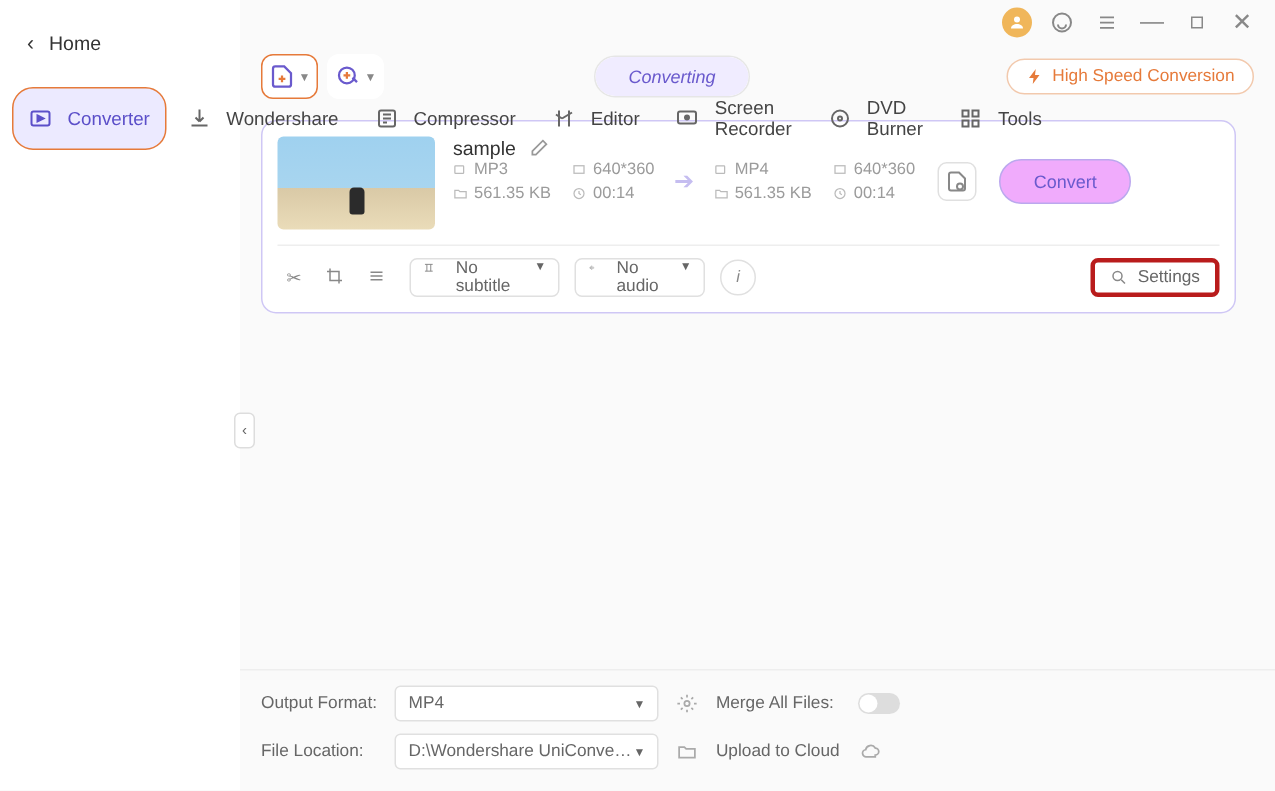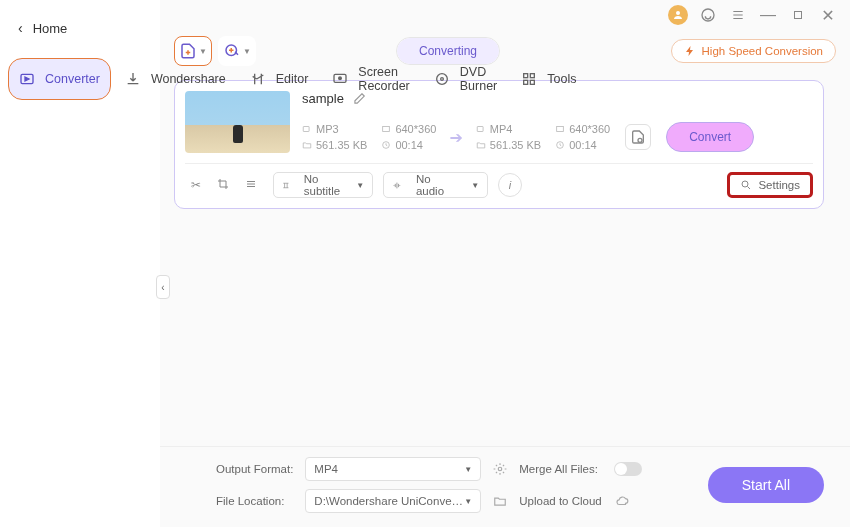--- a/index.html
+++ b/index.html
@@ -22,49 +22,49 @@
 .titlebar .tb-icon { width: 20px; height: 20px; display:flex; align-items:center; justify-content:center; color:#888; cursor:pointer; }
 .user-badge { width: 20px; height: 20px; border-radius: 50%; background: #f0b65a; display:flex; align-items:center; justify-content:center; color:#fff; font-size:12px; }
 
 .toolbar-row { display:flex; align-items:center; padding: 6px 14px; gap: 10px; }
 .add-btns { display:flex; gap:6px; }
 .add-btn { width: 38px; height: 30px; border: 1.5px solid transparent; border-radius: 8px; display:flex; align-items:center; justify-content:center; gap:2px; cursor:pointer; background:#fff; }
 .add-btn.primary { border-color: #e67a3a; }
 .add-btn svg { width:18px; height:18px; }
 .add-btn .chev { font-size:8px; color:#888; }
 .tabs-pill { margin: 0 auto 0 130px; display:flex; background:#fff; border:1px solid #e6e6e6; border-radius: 16px; overflow:hidden; font-size:12px; }
-.tabs-pill .tab { padding: 6px 22px; color:#666; cursor:pointer; }
+.tabs-pill .tab { padding: 6px 22px; color:#666; cursor:pointer;font-style:italic; }
 .tabs-pill .tab.active { background: #f0ecff; color:#6a5acd; border-radius:16px; }
 .hs-badge { font-size:11.5px; color:#e67a3a; border:1px solid #f2c9ad; border-radius: 14px; padding: 5px 12px; display:flex; align-items:center; gap:6px; background:#fff; }
 
 .content { flex:1; padding: 8px 26px 0 14px; overflow:auto; }
 .card { border: 1.5px solid #cfc7f5; border-radius: 10px; background:#fff; padding: 10px; }
 .card-top { display:flex; align-items:flex-start; gap:12px; }
 .thumb { width:105px; height:62px; border-radius:4px; background: linear-gradient(to bottom, #9fd1ef 0%, #a8d5ef 55%, #d9c9a6 55%, #eadcb9 100%); position:relative; }
 .thumb::after { content:""; position:absolute; bottom:10px; left:46%; width:10px; height:18px; background:#2b2b2b; border-radius:3px 3px 2px 2px; }
 .info { flex:1; }
-.title-row { display:flex; align-items:center; gap:8px; font-size:13px; color:#333; margin-bottom:16px; }
+.title-row { display:flex; align-items:center; gap:8px; font-size:13px; color:#333; margin-bottom:0; }
 .meta-grid { display:flex; align-items:center; gap: 7px; font-size:11px; color:#9b9b9b; }
 .meta-col { display:grid; grid-template-columns: auto auto; gap: 4px 14px; }
 .meta-col span { display:flex; align-items:center; gap:4px; white-space:nowrap; }
 .arrow { color:#c5bdf0; padding: 0 6px; font-size:16px; }
 .gear-btn { width:26px; height:26px; border:1px solid #e0e0e0; border-radius:6px; display:flex; align-items:center; justify-content:center; color:#888; cursor:pointer; margin-left: 8px; }
 .convert-btn { border:1px solid #bba8ee; background:#f0abfc; color:#6a5acd; font-size:12px; border-radius: 16px; padding: 7px 22px; cursor:pointer; margin-left:8px; }
 .card-bottom { display:flex; align-items:center; gap:10px; margin-top:10px; border-top:1px solid #eee; padding-top:8px; }
 .mini-icons { display:flex; gap:16px; padding: 0 6px; }
 .mini-icons span { color:#888; cursor:pointer; font-size:12px; }
-.select { display:flex; align-items:center; gap:14px; border:1px solid #e0e0e0; border-radius:5px; height:26px; padding: 0 8px; font-size:11.5px; color:#666; background:#fff; cursor:pointer; }
+.select { display:flex; align-items:flex-start; gap:14px; border:1px solid #e0e0e0; border-radius:5px; height:26px; padding: 0 8px; font-size:11.5px; color:#666; background:#fff; cursor:pointer; }
 .select .chev { margin-left:auto; font-size:8px; }
 .sel-sub { width:100px; }
-.sel-aud { width:105px; }
+.sel-aud { width:87px; }
 .round-icon { width:24px; height:24px; border:1px solid #e0e0e0; border-radius:50%; display:flex; align-items:center; justify-content:center; color:#888; cursor:pointer; font-size:11px; }
 .settings-btn { margin-left:auto; border:3px solid #b91c1c; border-radius:5px; height:26px; padding:0 10px; display:flex; align-items:center; gap:6px; font-size:11.5px; color:#666; cursor:pointer; background:#fff; }
 
 .footer { border-top:1px solid #eee; padding: 10px 26px 14px 14px; display:flex; align-items:center; }
-.footer-left { display:grid; grid-template-columns: auto auto auto auto auto; gap: 8px 12px; align-items:center; font-size:11.5px; color:#666;margin-left:42px; }
+.footer-left { display:grid; grid-template-columns: auto auto auto auto auto; gap: 8px 12px; align-items:center; font-size:11.5px; color:#666; }
 .footer-left .label { white-space:nowrap; }
 .footer-left .sel { display:flex; align-items:center; border:1px solid #e0e0e0; border-radius:4px; height:24px; padding:0 8px; min-width:140px; background:#fff; cursor:pointer; }
 .footer-left .sel .chev { margin-left:auto; font-size:8px; }
 .ficon { color:#aaa; cursor:pointer; display:flex; }
 .toggle { width:28px; height:14px; background:#ddd; border-radius:8px; position:relative; cursor:pointer; }
 .toggle::after { content:""; position:absolute; left:1px; top:1px; width:12px; height:12px; background:#fff; border-radius:50%; }
 .start-all { margin-left:auto; background:#8b76f5; color:#fff; border:none; border-radius: 20px; padding: 10px 34px; font-size:14px; cursor:pointer; }
 
 .mi { width:10px; height:10px; display:inline-block; }
 </style>
@@ -84,20 +84,27 @@
             <rect x="3" y="5" width="18" height="14" rx="2"></rect>
             <path d="M9 9l6 3-6 3z" fill="#5b4fc9"></path>
           </svg>
         <span>Converter</span>
       </div>
       <div class="nav-item">
         <svg viewBox="0 0 24 24" fill="none" stroke="#666" stroke-width="2">
             <path d="M12 3v12m0 0l-4-4m4 4l4-4M4 19h16"></path>
           </svg>
         <span>Wondershare</span>
+      </div>
+      <div class="nav-item">
+        <svg viewBox="0 0 24 24" fill="none" stroke="#666" stroke-width="2">
+            <rect x="4" y="4" width="16" height="16" rx="2"></rect>
+            <path d="M8 8h8M8 12h8M8 16h4"></path>
+          </svg>
+        <span>Compressor</span>
       </div>
       <div class="nav-item">
         <svg viewBox="0 0 24 24" fill="none" stroke="#666" stroke-width="2">
             <path d="M7 4v16M17 4v16M4 8l6 4m0 0l10-6"></path>
           </svg>
         <span>Editor</span>
       </div>
       <div class="nav-item">
         <svg viewBox="0 0 24 24" fill="none" stroke="#666" stroke-width="2">
             <rect x="3" y="5" width="18" height="12" rx="2"></rect>
@@ -323,16 +330,15 @@
               <path d="M3 7h6l2 2h10v10H3z"></path>
             </svg>
           </span>
         <span class="label">Upload to Cloud</span>
         <span class="ficon">
             <svg width="16" height="14" viewBox="0 0 24 24" fill="none" stroke="#aaa" stroke-width="2">
               <path d="M18 16a4 4 0 000-8 6 6 0 00-11 2 4 4 0 001 8h10z"></path>
             </svg>
           </span>
       </div>
-      <button class="start-all">Start All</button>
     </div>
   </div>
 </div>
 
 </body></html>

